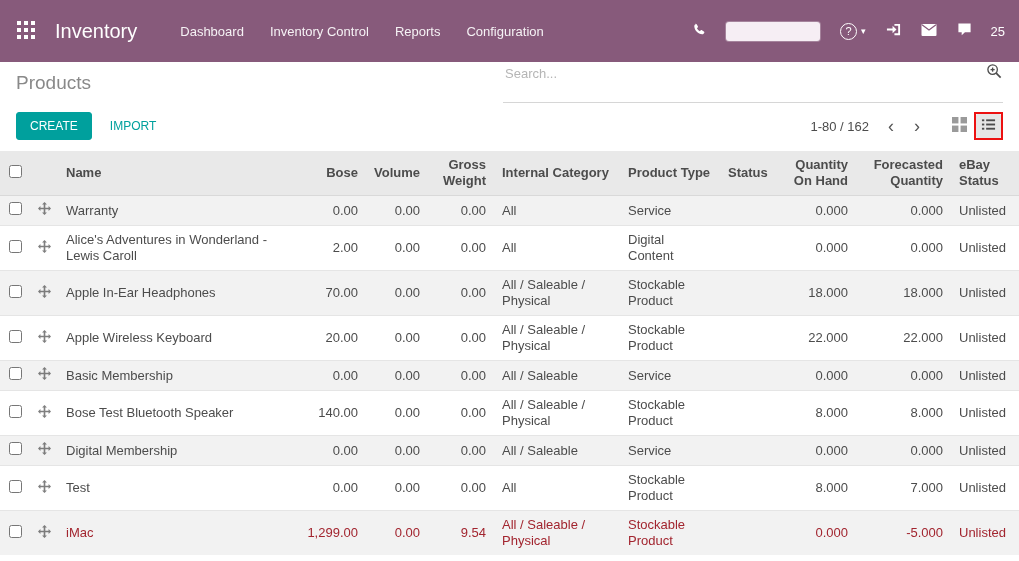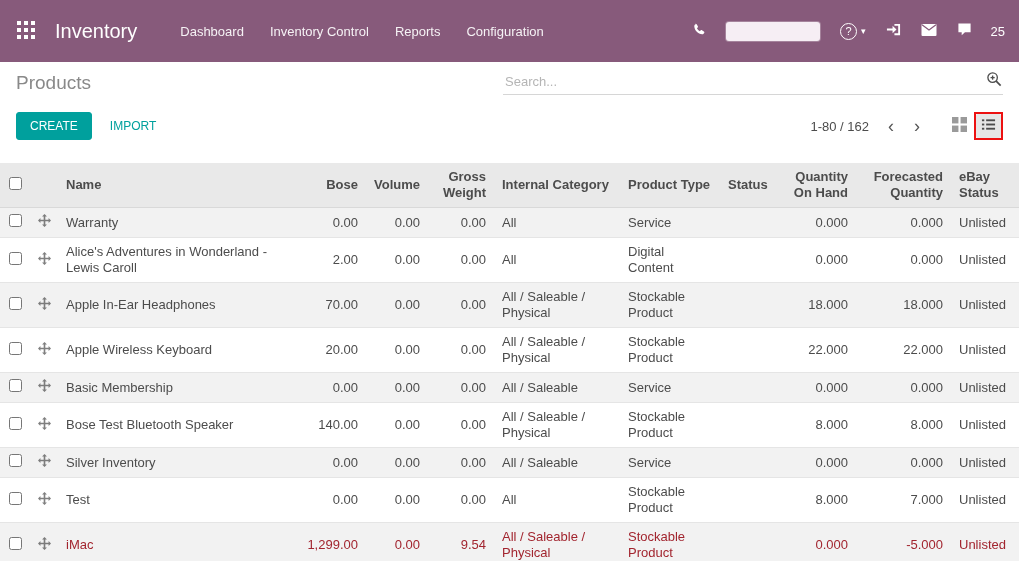--- a/index.html
+++ b/index.html
@@ -37,29 +37,29 @@
   .caret { font-size:9px; color:#fff; }
   .chat-btn { gap:19px; font-family:inherit; color:#fff; font-size:13px; }
   
   .control-row {
     height:42px; display:flex; align-items:center;
     justify-content:space-between; padding:0 16px;
   }
   .page-title { font-size:19px; font-weight:400; color:#898989; margin:0; }
   .searchbar {
     width:500px; display:flex; align-items:center;
-    border-bottom:1px solid #d6d6d6; padding-bottom:3px;
+    border-bottom:1px solid #d6d6d6; padding-bottom:19px;
   }
   .searchbar input {
     flex:1; border:none; outline:none; font-family:inherit;
     font-size:13px; color:#4c4c4c; background:transparent;
   }
   .searchbar input::placeholder { color:#b5b5b5; }
   
-  .toolbar { display:flex; align-items:center; padding:8px 16px 23px 16px; }
+  .toolbar { display:flex; align-items:center; padding:8px 16px 11px 16px; }
   .btn-create {
     background:#00A09D; color:#fff; border:1px solid #00A09D; border-radius:3px;
     font-family:inherit; font-size:12px; padding:6px 13px; cursor:pointer;
   }
   .btn-import {
     background:none; border:none; color:#00A09D; font-family:inherit;
     font-size:12px; padding:6px 10px; margin-left:8px; cursor:pointer;
   }
   .pager { margin-left:auto; display:flex; align-items:center; gap:6px; }
   .pager-text { font-size:13px; color:#4c4c4c; margin-right:6px; }
@@ -376,21 +376,21 @@
     <td class="col-select">
       <input type="checkbox" style="">
     </td>
     <td class="col-handle">
       <span class="handle-icon">
         <svg width="13" height="13" viewBox="0 0 16 16" fill="#555">
           <path d="M8 0 L11 3 H9 V7 H13 V5 L16 8 L13 11 V9 H9 V13 H11 L8 16 L5 13 H7 V9 H3 V11 L0 8 L3 5 V7 H7 V3 H5 Z"></path>
         </svg>
       </span>
     </td>
-    <td>Silver Inventory</td>
+    <td>Digital Membership</td>
     <td class="num">0.00</td>
     <td class="num">0.00</td>
     <td class="num">0.00</td>
     <td>All / Saleable</td>
     <td>Service</td>
     <td></td>
     <td class="num">0.000</td>
     <td class="num">0.000</td>
     <td>Unlisted</td>
   </tr>

